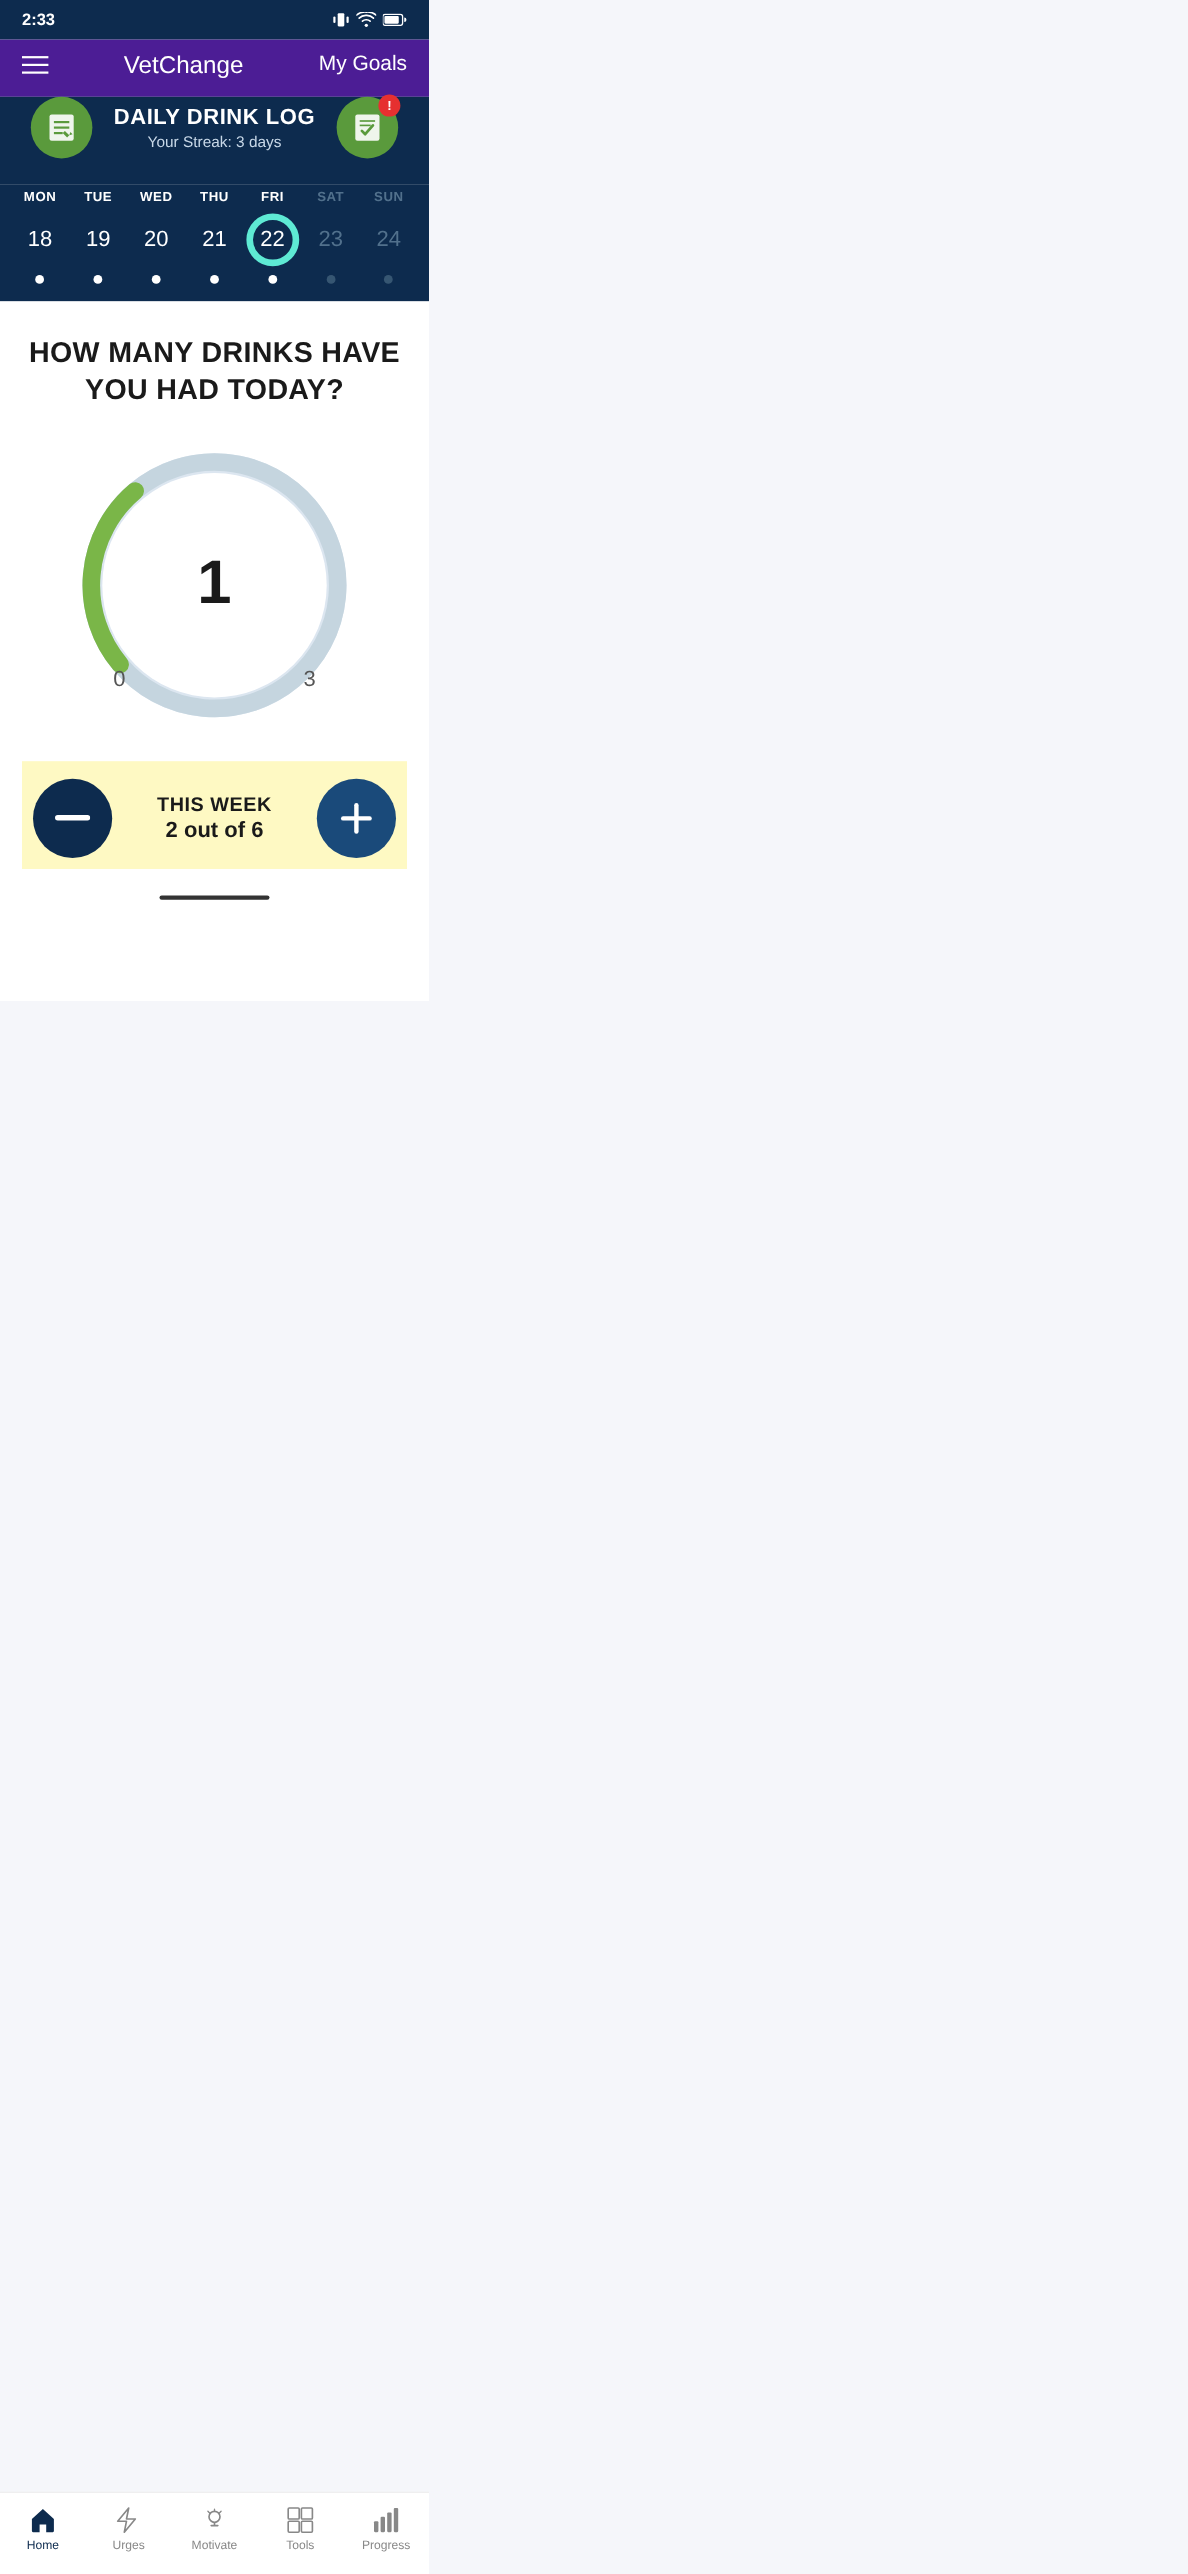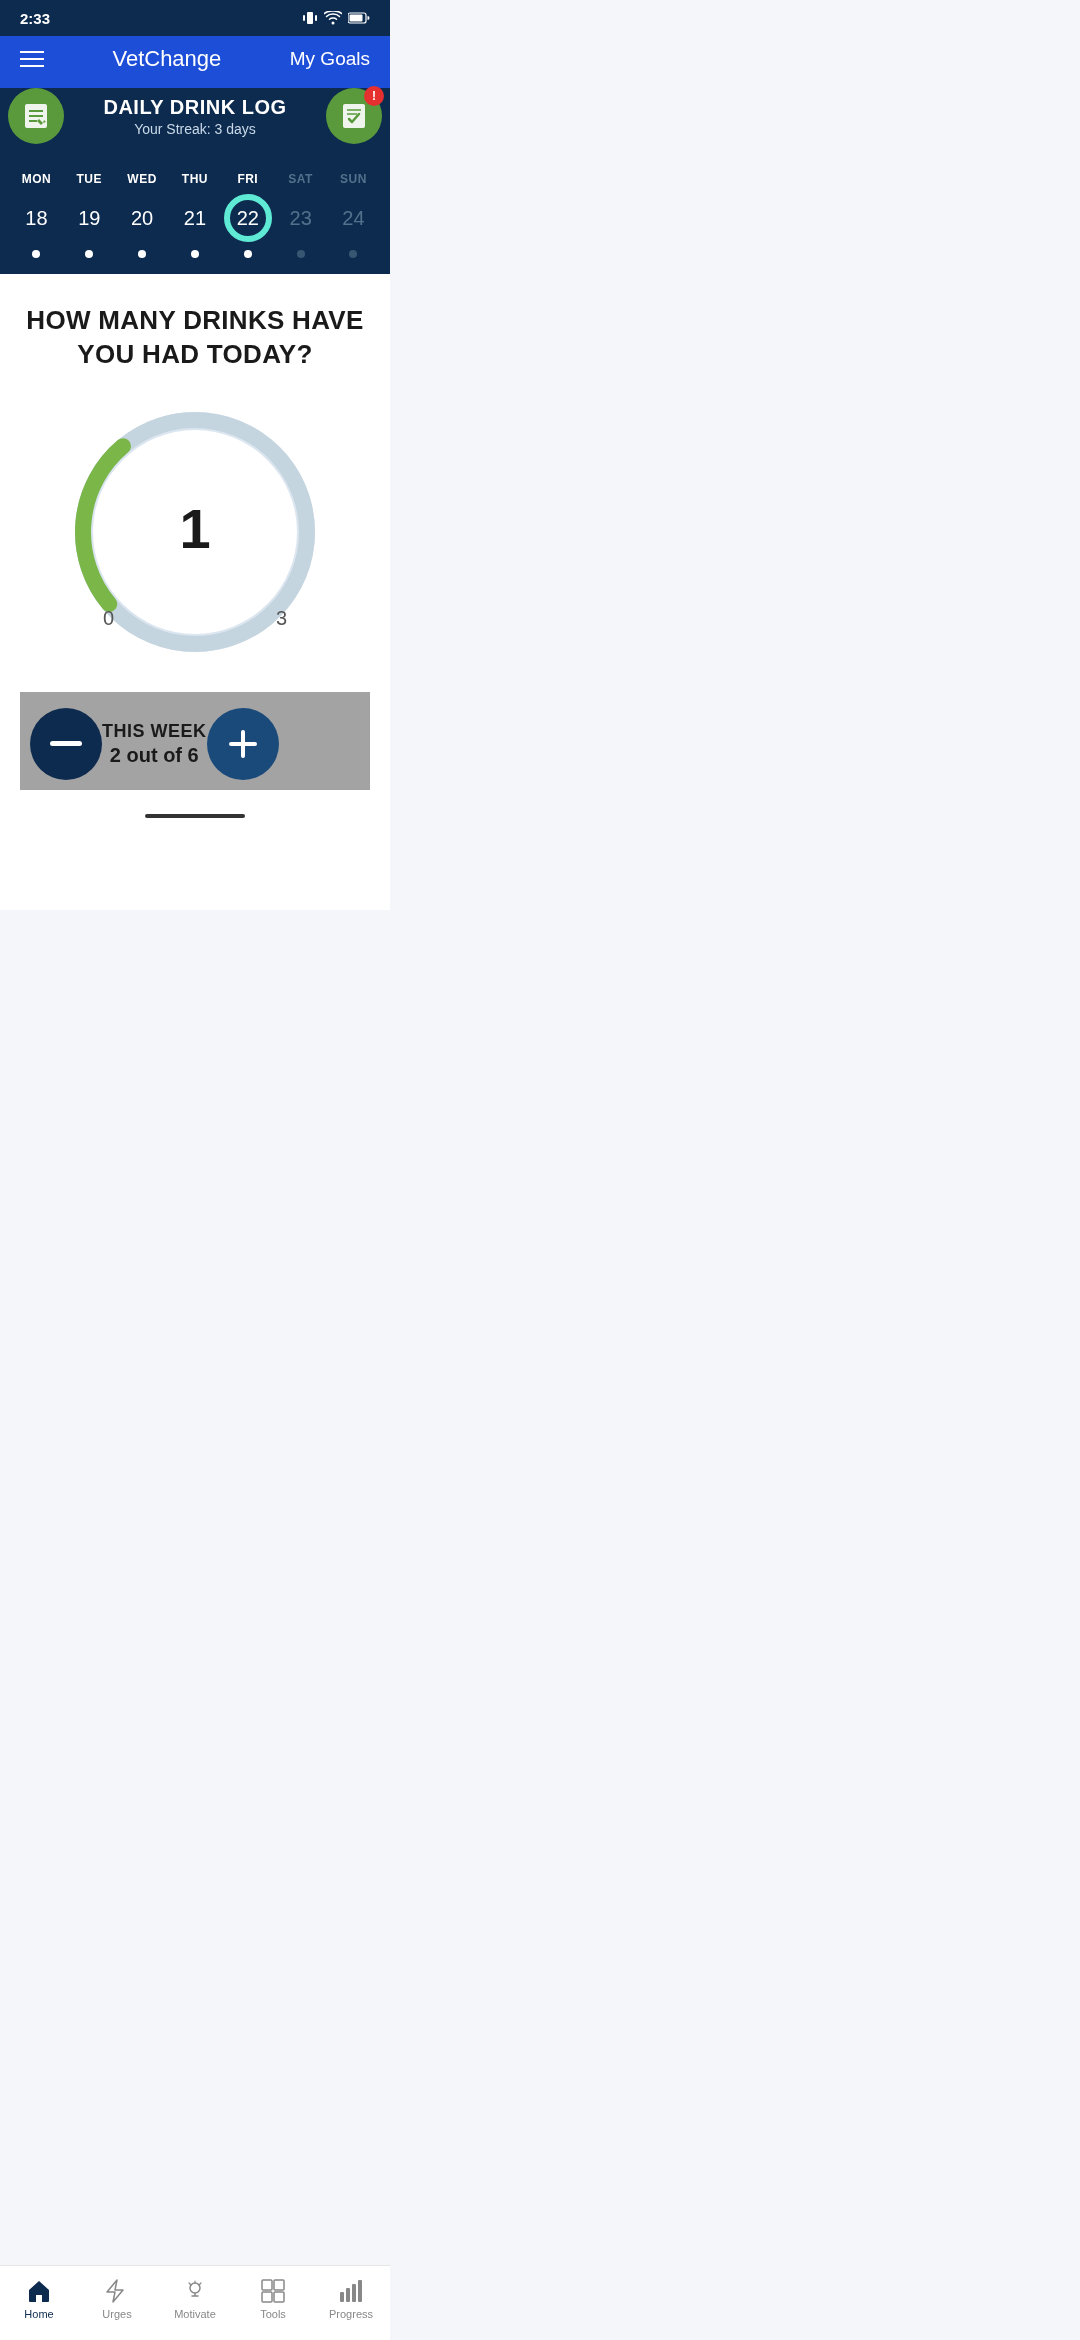--- a/index.html
+++ b/index.html
@@ -29,21 +29,21 @@
     }
     .status-icons {
       display: flex;
       align-items: center;
       gap: 6px;
       font-size: 13px;
     }
 
     
     .header {
-      background: #1d4ed8;
+      background: #4c1d95;
       display: flex;
       justify-content: space-between;
       align-items: center;
       padding: 10px 20px 16px;
     }
     .header-title {
       color: white;
       font-size: 22px;
       font-weight: 500;
     }
@@ -61,21 +61,21 @@
     .hamburger-icon span {
       display: block;
       width: 24px;
       height: 2px;
       background: white;
     }
 
     
     .drink-log-header {
       background: #0d2b4e;
-      padding: 0 8px 20px;
+      padding: 0 28px 20px;
       display: flex;
       flex-direction: column;
       align-items: center;
     }
 
     .log-top-row {
       width: 100%;
       display: flex;
       justify-content: space-between;
       align-items: center;
@@ -252,24 +252,24 @@
     .dial-label {
       font-size: 20px;
       color: #555;
       font-weight: 400;
     }
 
     
     .this-week-section {
       width: 100%;
       display: flex;
-      justify-content: flex-start;
+      justify-content: space-between;
       align-items: center;
       padding: 16px 10px 10px;
-      background: #a3a3a3;
+      background: #fef9c3;
     }
 
     .minus-btn {
       width: 72px;
       height: 72px;
       border-radius: 50%;
       background: #0d2b4e;
       border: none;
       display: flex;
       align-items: center;

